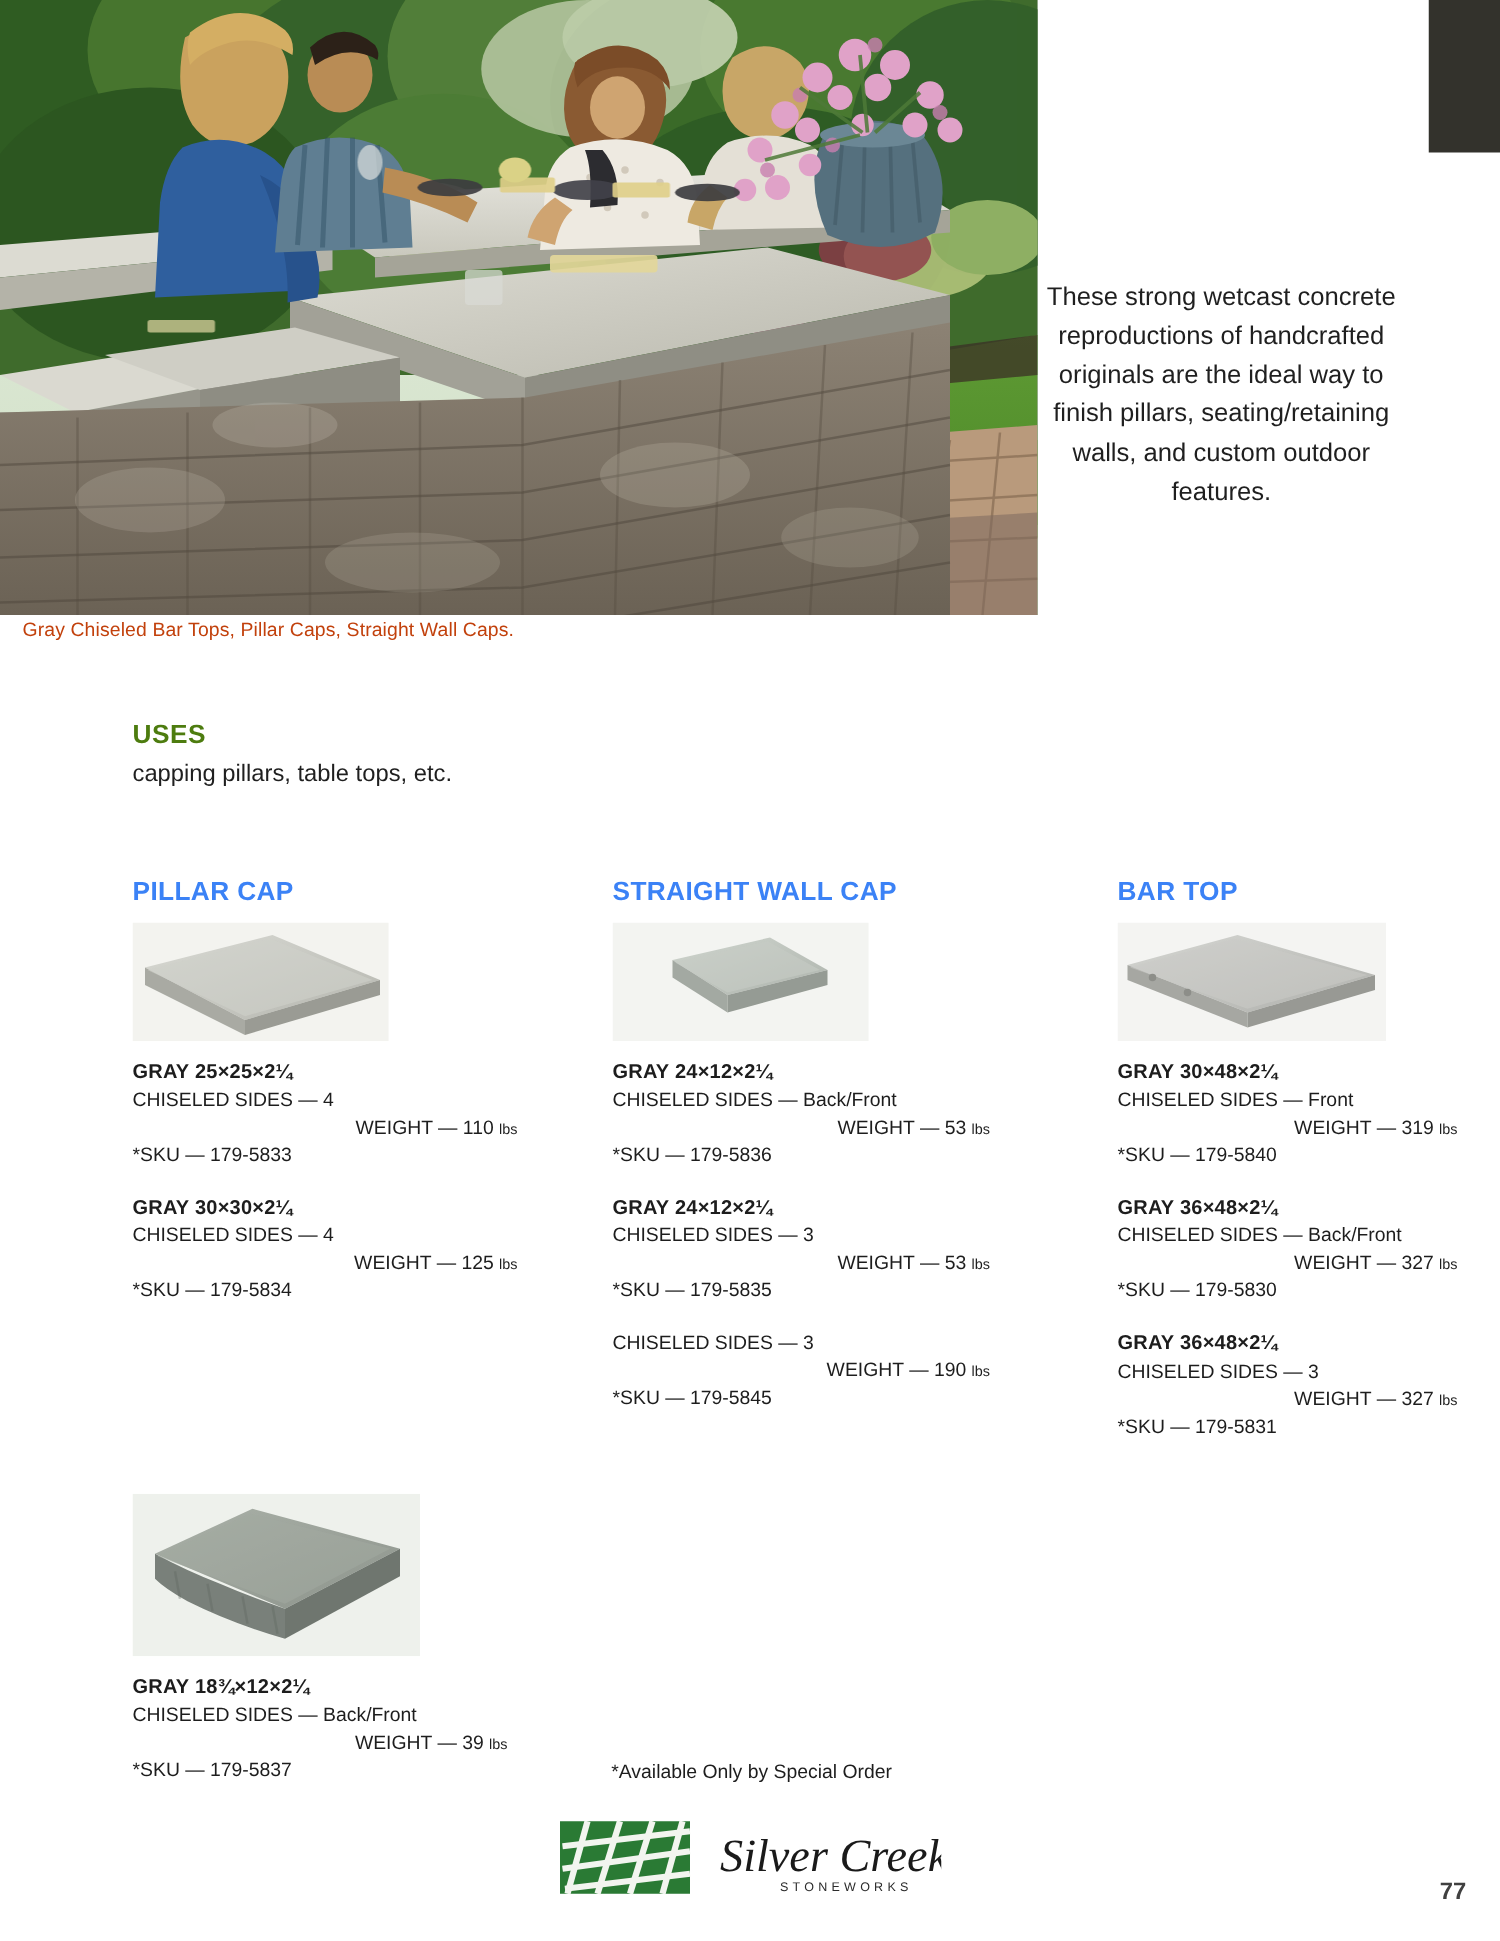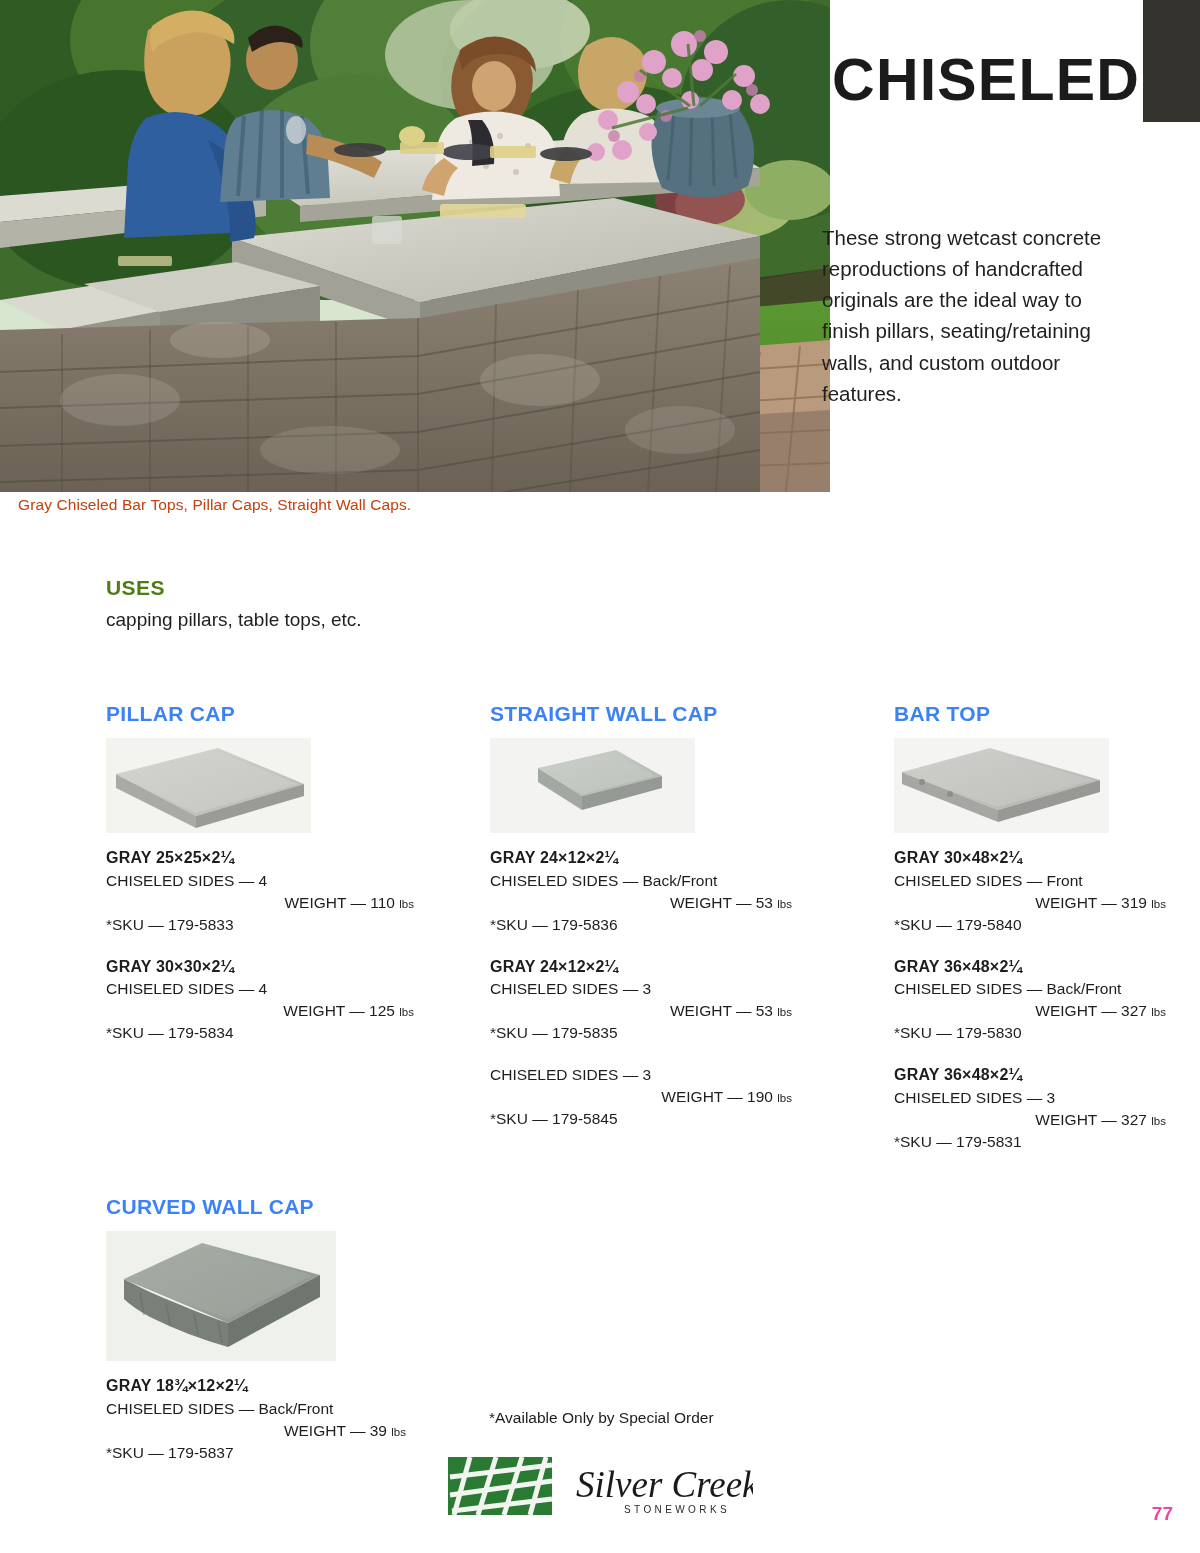--- a/index.html
+++ b/index.html
@@ -65,21 +65,21 @@
     font-weight: 400;
     letter-spacing: .6px;
     color: #2a2a2a;
     margin-top: 12px;
   }
   .intro {
     position: absolute;
     right: 68px;
     top: 222px;
     width: 310px;
-    text-align: left;
+    text-align: center;
     font-size: 20.5px;
     line-height: 1.52;
     color: #1f1f1f;
   }
 
   
   .uses {
     position: absolute;
     left: 106px;
     top: 576px;
@@ -145,21 +145,21 @@
     top: 1455px;
     width: 305px;
     height: 75px;
   }
   .page-no {
     position: absolute;
     right: 27px;
     bottom: 28px;
     font-size: 19px;
     font-weight: 700;
-    color: #ec4899;
+    color: #404040;
     margin-left: 30px;
   }
 </style>
 </head>
 <body>
 
 <div class="hero">
   <svg viewBox="0 0 830 492" preserveAspectRatio="none" aria-hidden="true">
     <defs>
       <linearGradient id="skyG" x1="0" y1="0" x2="0" y2="1">
@@ -368,21 +368,20 @@
       <ellipse cx="296" cy="130" rx="10" ry="14" fill="#dfe3e0" opacity=".75"></ellipse>
     </g>
   </svg>
 </div>
 
 <div class="hero-caption">Gray Chiseled Bar Tops, Pillar Caps, Straight Wall Caps.</div>
 
 <div class="corner-tab"></div>
 
 <div class="head-right">
-  <div class="title-main">CHISELED</div>
 </div>
 <div class="intro">These strong wetcast concrete reproductions of handcrafted originals are the ideal way to finish pillars, seating/retaining walls, and custom outdoor features.</div>
 
 <div class="uses">
   <div class="uses-title">USES</div>
   <div class="uses-text">capping pillars, table tops, etc.</div>
 </div>
 
 <div class="col col-pillar">
   <div class="prod-head">PILLAR CAP</div>
@@ -484,21 +483,20 @@
     <div class="variant">
       <div class="v-line v-name">GRAY 36×48×2¼</div>
       <div class="v-line v-sides">CHISELED SIDES — 3</div>
       <div class="v-line v-weight"><span>WEIGHT — 327</span> <span class="unit">lbs</span></div>
       <div class="v-line v-sku">*SKU — 179-5831</div>
     </div>
   </div>
 </div>
 
 <div class="col col-curved">
-  <div class="prod-head">CURVED WALL CAP</div>
   <svg class="thumb" width="230" height="130" viewBox="0 0 230 130">
     <defs>
       <linearGradient id="p4t" x1="0" y1="0" x2="1" y2="1">
         <stop offset="0" stop-color="#aab1a8"></stop>
           <stop offset="1" stop-color="#8d948c"></stop>
       </linearGradient>
     </defs>
     <rect x="0" y="0" width="230" height="130" fill="#eef1ec"></rect>
     <path d="M18 48 L96 12 L214 44 L122 92 Z" fill="url(#p4t)"></path>
     <path d="M18 48 Q44 62 70 72 Q98 84 122 92 L122 116 Q80 104 44 86 Q26 76 18 68 Z" fill="#79807a"></path>

